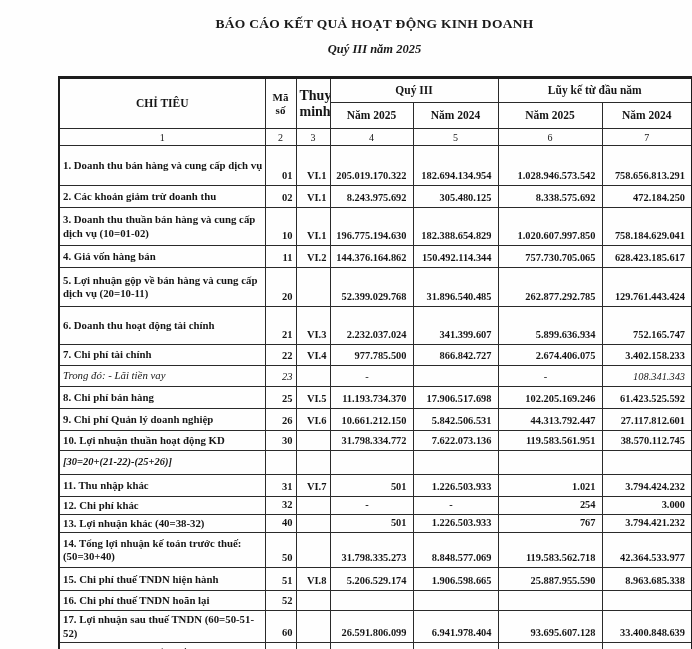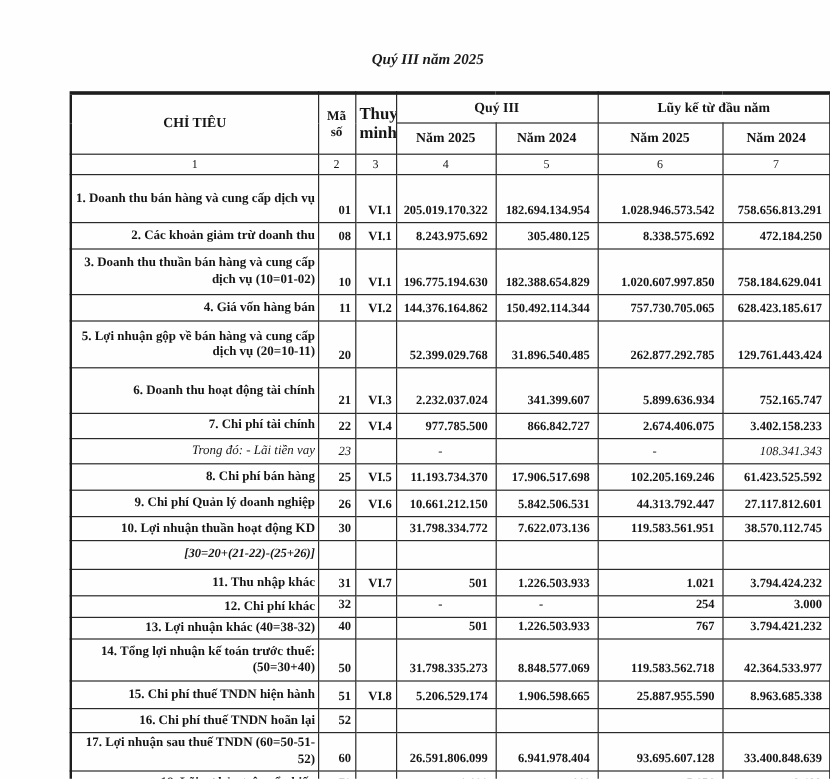--- a/index.html
+++ b/index.html
@@ -13,21 +13,21 @@
     overflow: hidden;
   }
   .page { position: absolute; inset: 0; background: #fefefe; }
 
   .title {
     position: absolute; left: 58px; width: 633px; top: 16px;
     text-align: center; font-weight: bold; font-size: 13.5px;
     letter-spacing: 0.3px; color: #1a1a1a;
   }
   .subtitle {
-    position: absolute; left: 40px; width: 633px; top: 42px;
+    position: absolute; left: 58px; width: 633px; top: 42px;
     text-align: center; font-weight: bold; font-style: italic;
     font-size: 12.5px; color: #1a1a1a;
   }
 
   table.report {
     position: absolute; left: 58px; top: 76px; width: 633px;
     border-collapse: collapse; table-layout: fixed;
     border: 2px solid #1d1d1d;
     border-top-width: 3px;
   }
@@ -42,21 +42,21 @@
   thead tr.year-row { height: 26px; }
   thead th.note-h { font-size: 14px; }
   thead th.code-h { font-size: 11px; }
   thead tr.index-row td {
     height: 17px; text-align: center; font-weight: normal; font-size: 10px;
     vertical-align: middle; padding: 0;
   }
 
   tbody td { font-size: 10.8px; line-height: 1.25; }
   tbody td.lab {
-    text-align: right; vertical-align: middle; font-weight: bold;
+    text-align: left; vertical-align: middle; font-weight: bold;
     padding-left: 3px; padding-right: 2px;
   }
   tbody td.code, tbody td.note {
     text-align: right; vertical-align: bottom; font-weight: bold;
     font-size: 10.5px; padding-bottom: 3px;
   }
   tbody td.num {
     text-align: right; vertical-align: bottom; font-weight: bold;
     font-size: 10.4px; padding-right: 6px; padding-bottom: 3px;
     white-space: nowrap;
@@ -64,20 +64,21 @@
   tbody td.num.dash { text-align: center; padding-right: 12px; }
 
   tbody tr.row-italic td { font-weight: normal; font-style: italic; }
   tbody tr.row-formula td.lab { font-weight: bold; font-style: italic; font-size: 10.5px; vertical-align: top; padding-top: 4px; margin-left: 12px; }
 </style>
 </head>
 <body>
 
 <div class="page">
 
+  <div class="title">BÁO CÁO KẾT QUẢ HOẠT ĐỘNG KINH DOANH</div>
   <div class="subtitle">Quý III năm 2025</div>
 
   <table class="report">
     <colgroup>
       <col style="width:206px">
       <col style="width:31px">
       <col style="width:34px">
       <col style="width:83px">
       <col style="width:85px">
       <col style="width:104px">
@@ -112,21 +113,21 @@
           <td class="lab">1. Doanh thu bán hàng và cung cấp dịch vụ</td>
           <td class="code">01</td>
           <td class="note">VI.1</td>
           <td class="num">205.019.170.322</td>
           <td class="num">182.694.134.954</td>
           <td class="num">1.028.946.573.542</td>
           <td class="num">758.656.813.291</td>
         </tr>
         <tr style="height: 22px;">
           <td class="lab">2. Các khoản giảm trừ doanh thu</td>
-          <td class="code">08</td>
+          <td class="code">02</td>
           <td class="note">VI.1</td>
           <td class="num">8.243.975.692</td>
           <td class="num">305.480.125</td>
           <td class="num">8.338.575.692</td>
           <td class="num">472.184.250</td>
         </tr>
         <tr style="height: 38px;">
           <td class="lab">3. Doanh thu thuần bán hàng và cung cấp dịch vụ (10=01-02)</td>
           <td class="code">10</td>
           <td class="note">VI.1</td>

